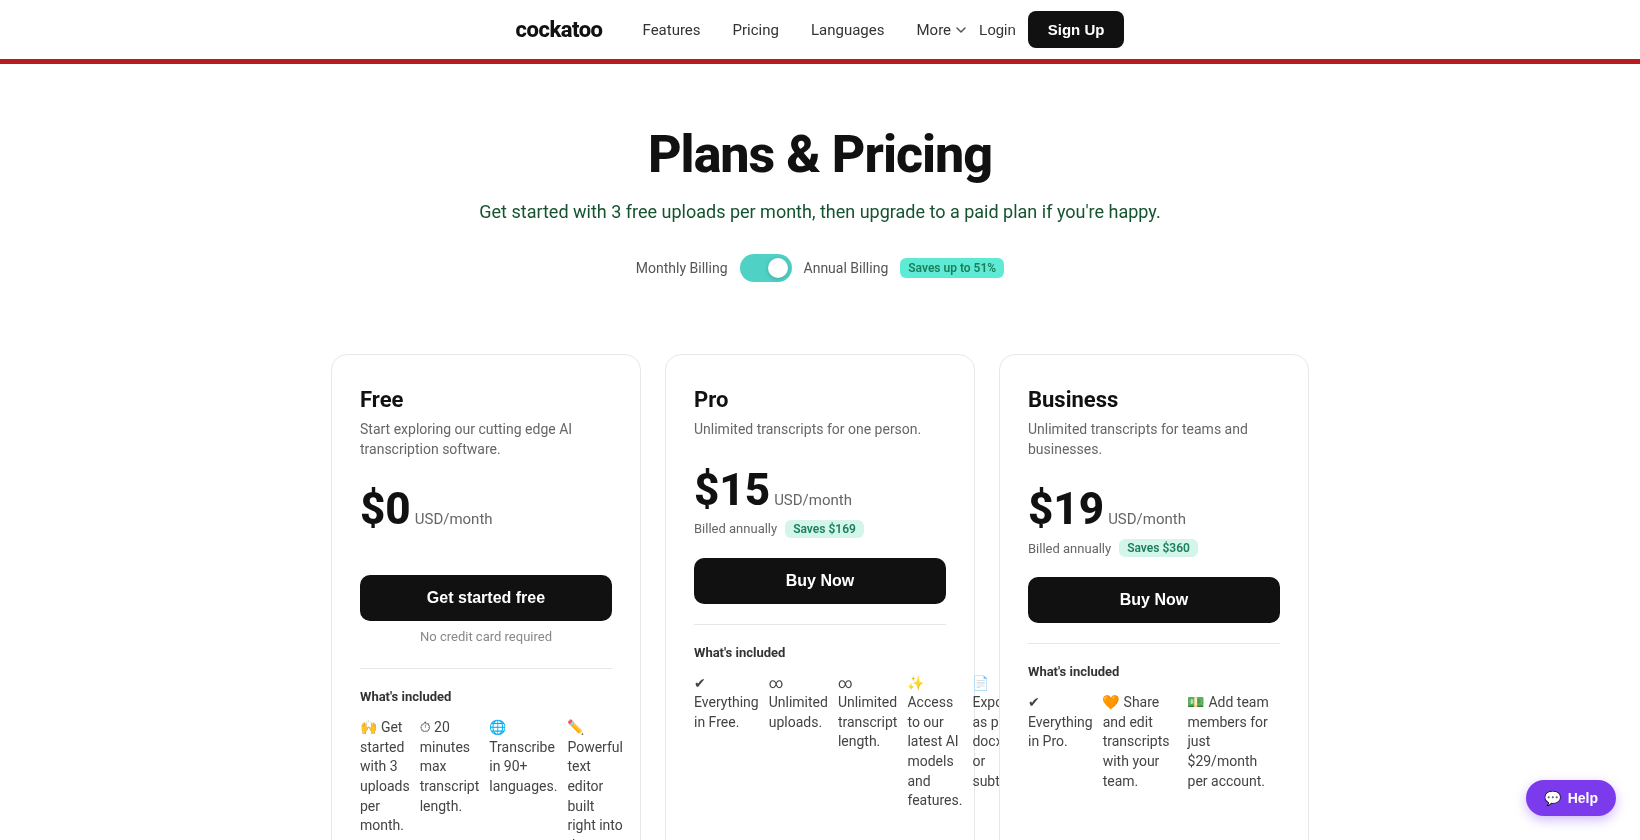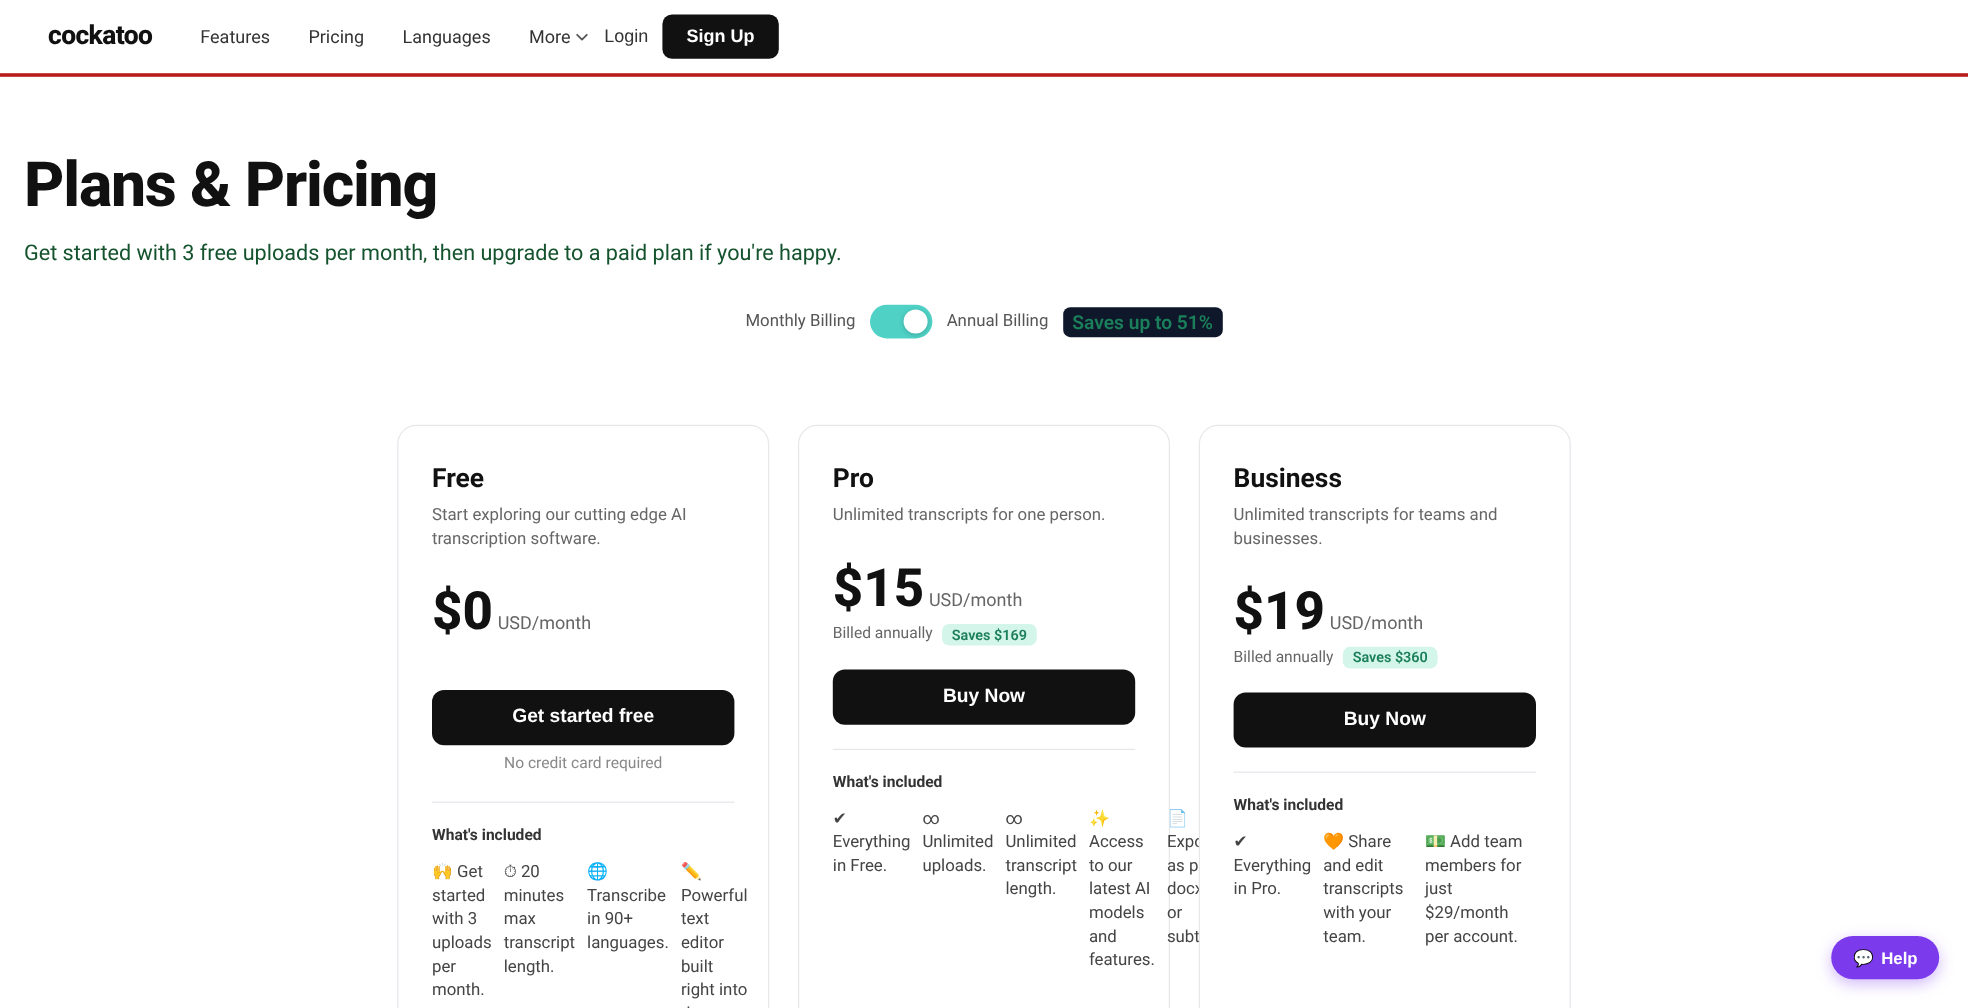--- a/index.html
+++ b/index.html
@@ -7,24 +7,24 @@
       font-family: -apple-system, BlinkMacSystemFont, 'Segoe UI', Roboto, Helvetica, Arial, sans-serif;
       background: #ffffff;
       color: #1a1a1a;
       min-height: 840px;
     }
 
     
     .navbar {
       display: flex;
       align-items: center;
-      justify-content: flex-start;
+      justify-content: center;
       padding: 0 40px;
       height: 64px;
-      border-bottom: 3px solid #b91c1c;
+      border-bottom: 5px solid #b91c1c;
     }
     .navbar-left {
       display: flex;
       align-items: center;
       gap: 40px;
     }
     .logo {
       font-size: 22px;
       font-weight: 800;
       letter-spacing: -0.5px;
@@ -71,20 +71,21 @@
       background: #111;
       border: none;
       border-radius: 8px;
       cursor: pointer;
       padding: 10px 20px;
       font-weight: 600;
     }
 
     
     .hero {
+      text-align: center;
       padding: 60px 20px 32px;
     }
     .hero-title {
       font-size: 52px;
       font-weight: 800;
       letter-spacing: -1px;
       margin-bottom: 16px;
       color: #111;
     }
     .hero-subtitle {
@@ -118,23 +119,23 @@
     .toggle-knob {
       position: absolute;
       right: 4px;
       width: 20px;
       height: 20px;
       background: #fff;
       border-radius: 50%;
       box-shadow: 0 1px 4px rgba(0,0,0,0.2);
     }
     .savings-badge {
-      background: #0f172a;
+      background: #5eead4;
       color: #1a7f5a;
-      font-size: 16px;
+      font-size: 12px;
       font-weight: 600;
       padding: 3px 8px;
       border-radius: 6px;
     }
 
     
     .pricing-section {
       display: flex;
       justify-content: center;
       gap: 24px;

